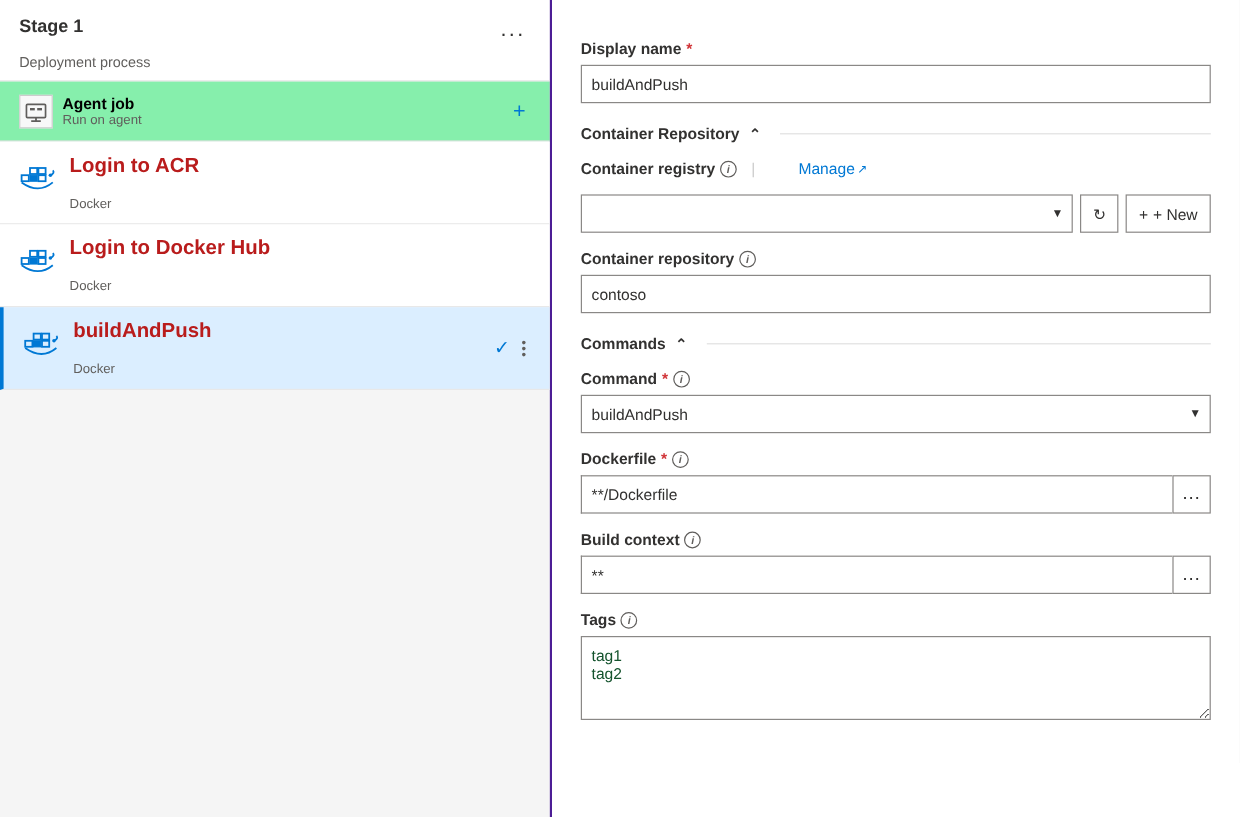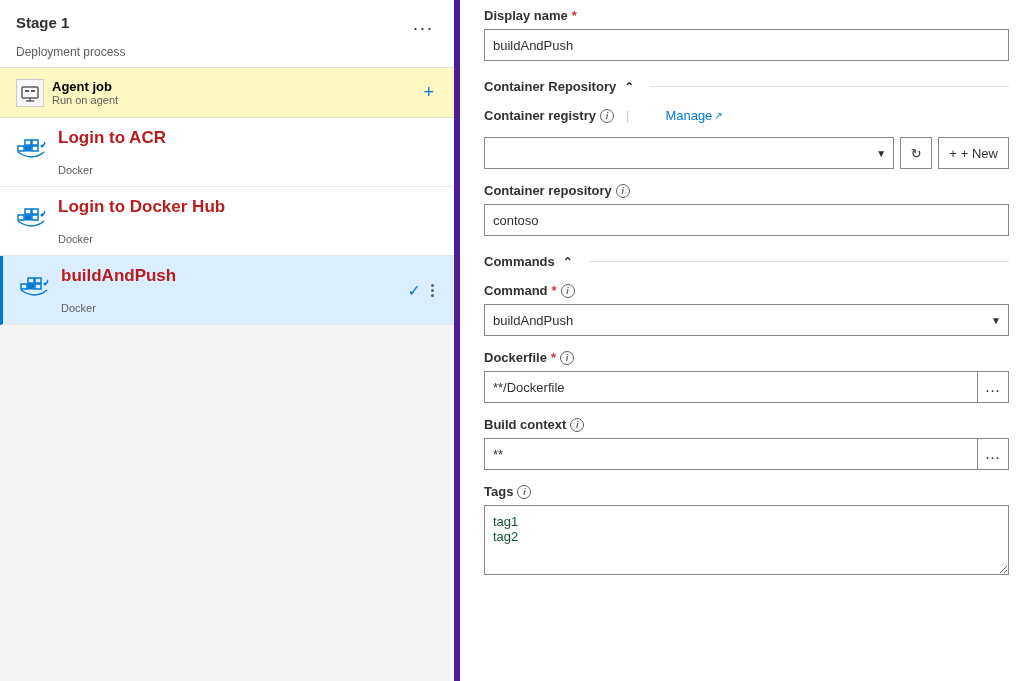--- a/index.html
+++ b/index.html
@@ -2,21 +2,21 @@
 <html><head>
   <meta charset="utf-8">
   <style>
     * { box-sizing: border-box; margin: 0; padding: 0; font-family: 'Segoe UI', Arial, sans-serif; font-size: 13px; }
     body { background: #f5f5f5; display: flex; height: 681px; overflow: hidden; }
 
     
     .left-panel {
       width: 460px;
       background: #f5f5f5;
-      border-right: 6px solid #4c1d95;
+      border-right: 2px solid #4c1d95;
       display: flex;
       flex-direction: column;
       flex-shrink: 0;
     }
 
     .stage-header {
       padding: 14px 16px 8px 16px;
       background: #fff;
       border-bottom: 1px solid #e0e0e0;
       display: flex;
@@ -38,21 +38,21 @@
       border: none;
       cursor: pointer;
       font-size: 18px;
       color: #323130;
       padding: 0 4px;
       letter-spacing: 2px;
     }
 
     
     .agent-job-row {
-      background: #fef9c3;
+      background: #86efac;
       padding: 10px 16px;
       display: flex;
       align-items: center;
       justify-content: space-between;
       border-bottom: 1px solid #e0e0e0;
     }
     .agent-job-info { display: flex; align-items: center; gap: 8px; }
     .agent-job-icon {
       width: 28px; height: 28px;
       border: 1px solid #ccc;
@@ -99,21 +99,21 @@
       font-size: 16px; color: #605e5c;
       display: flex; flex-direction: column; gap: 2px; padding: 2px 4px;
     }
     .dot { width: 3px; height: 3px; background: #605e5c; border-radius: 50%; }
 
     
     .right-panel {
       flex: 1;
       background: #fff;
       overflow-y: auto;
-      padding: 8px 24px;
+      padding: 33px 24px;
     }
 
     .field-label {
       font-size: 13px;
       font-weight: 600;
       color: #323130;
       margin-bottom: 6px;
       display: flex;
       align-items: center;
       gap: 4px;

